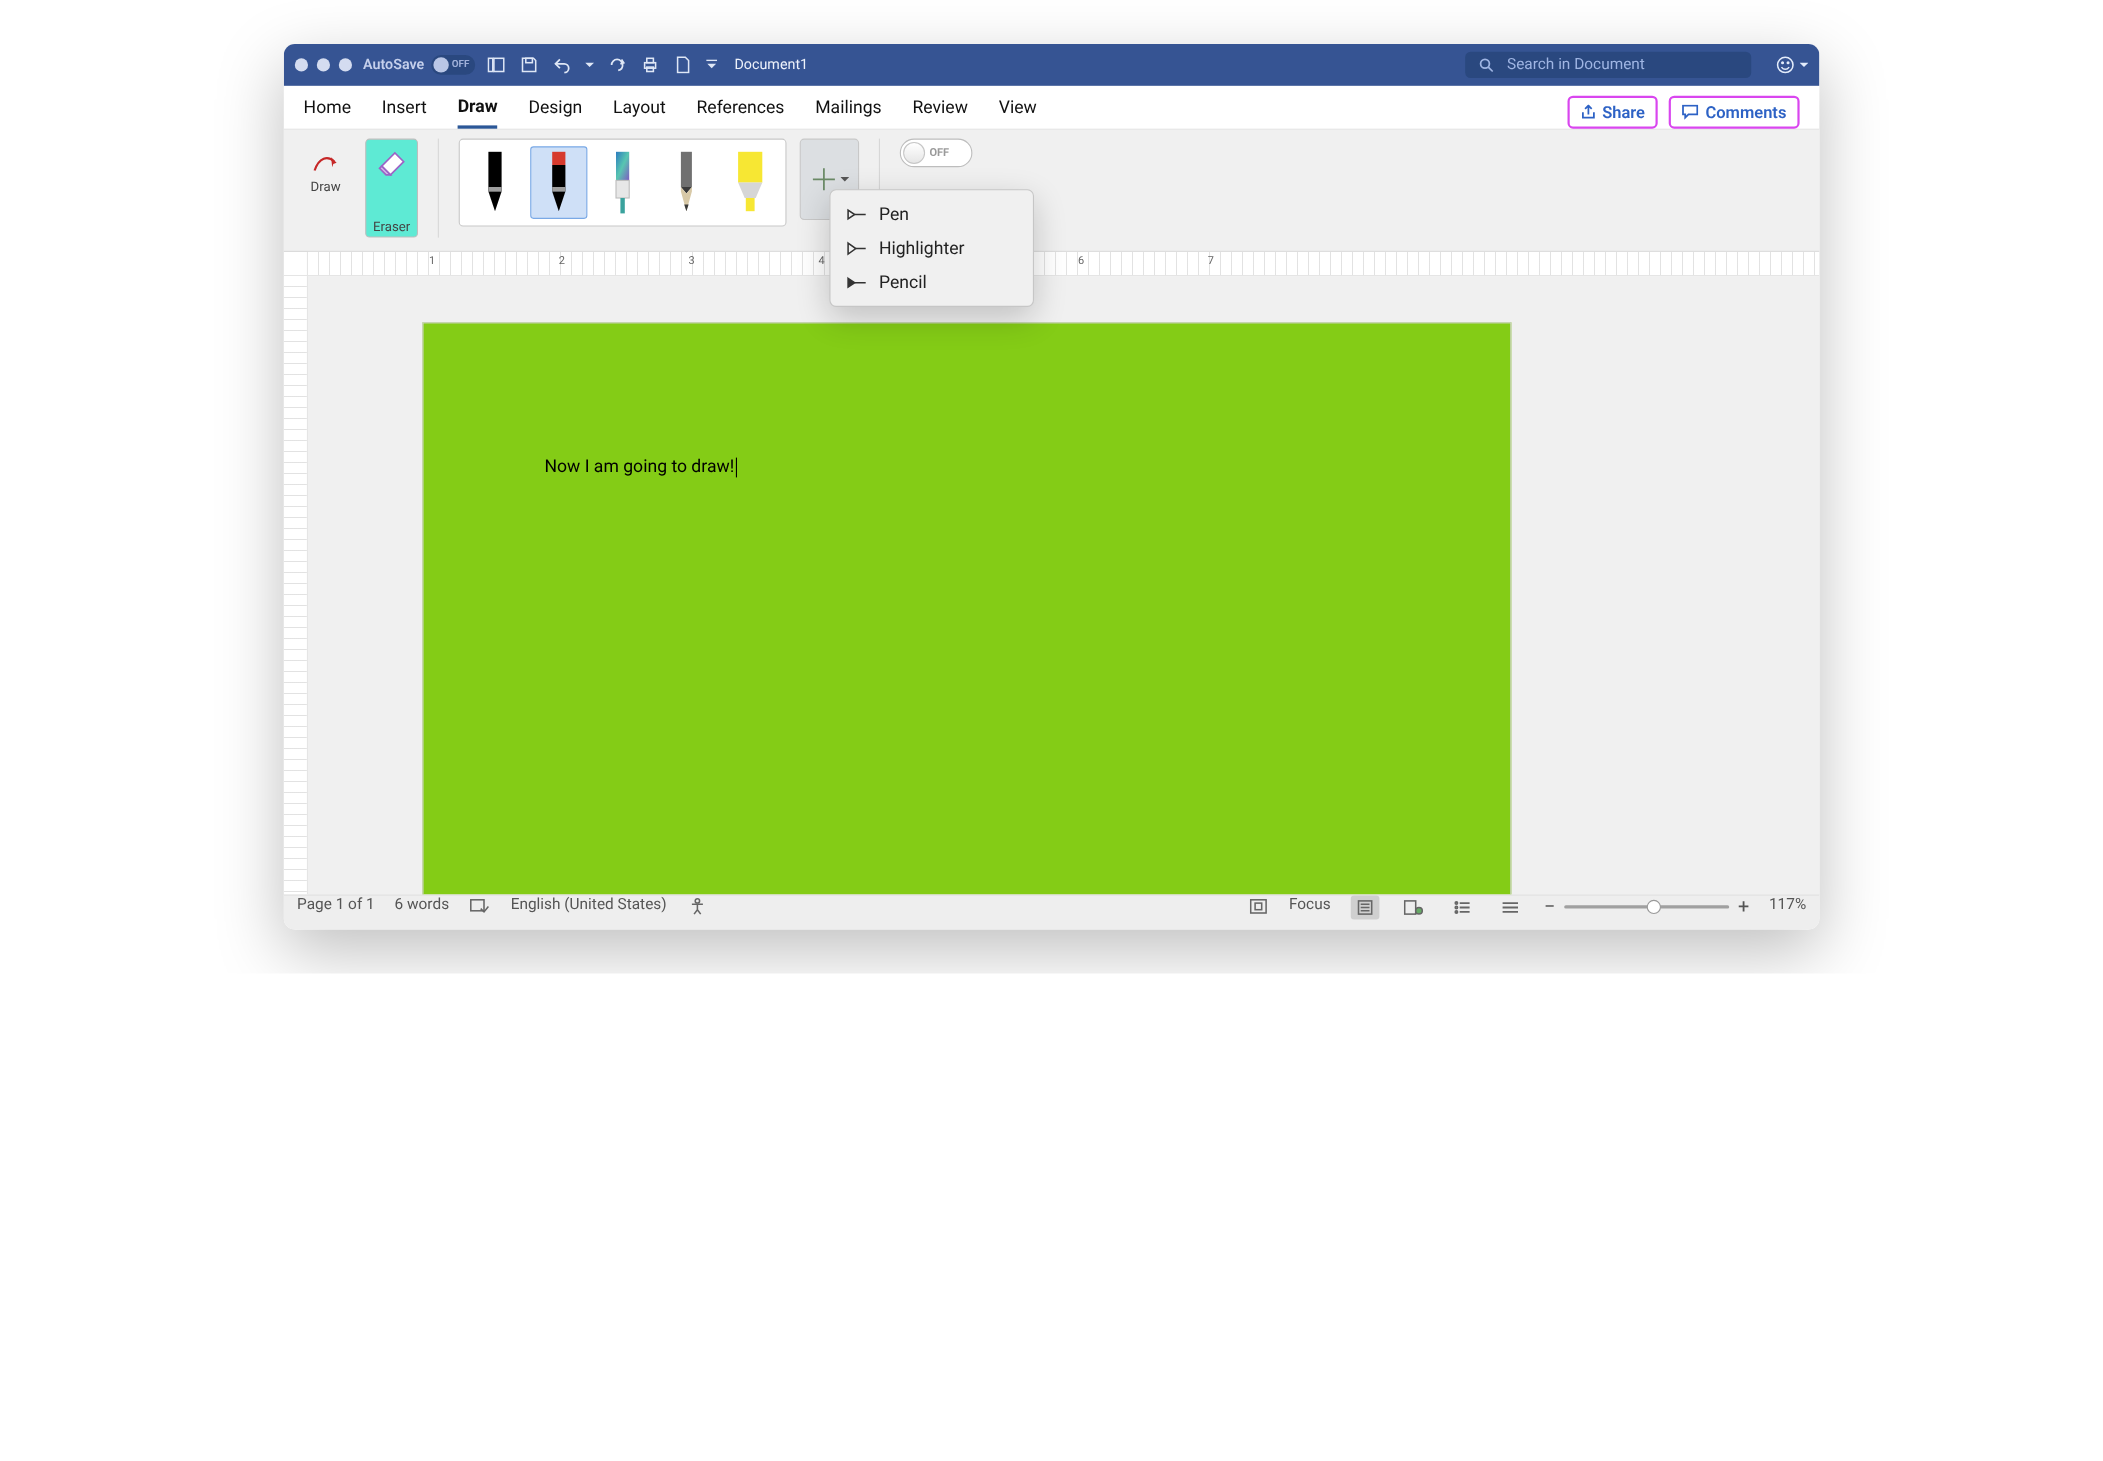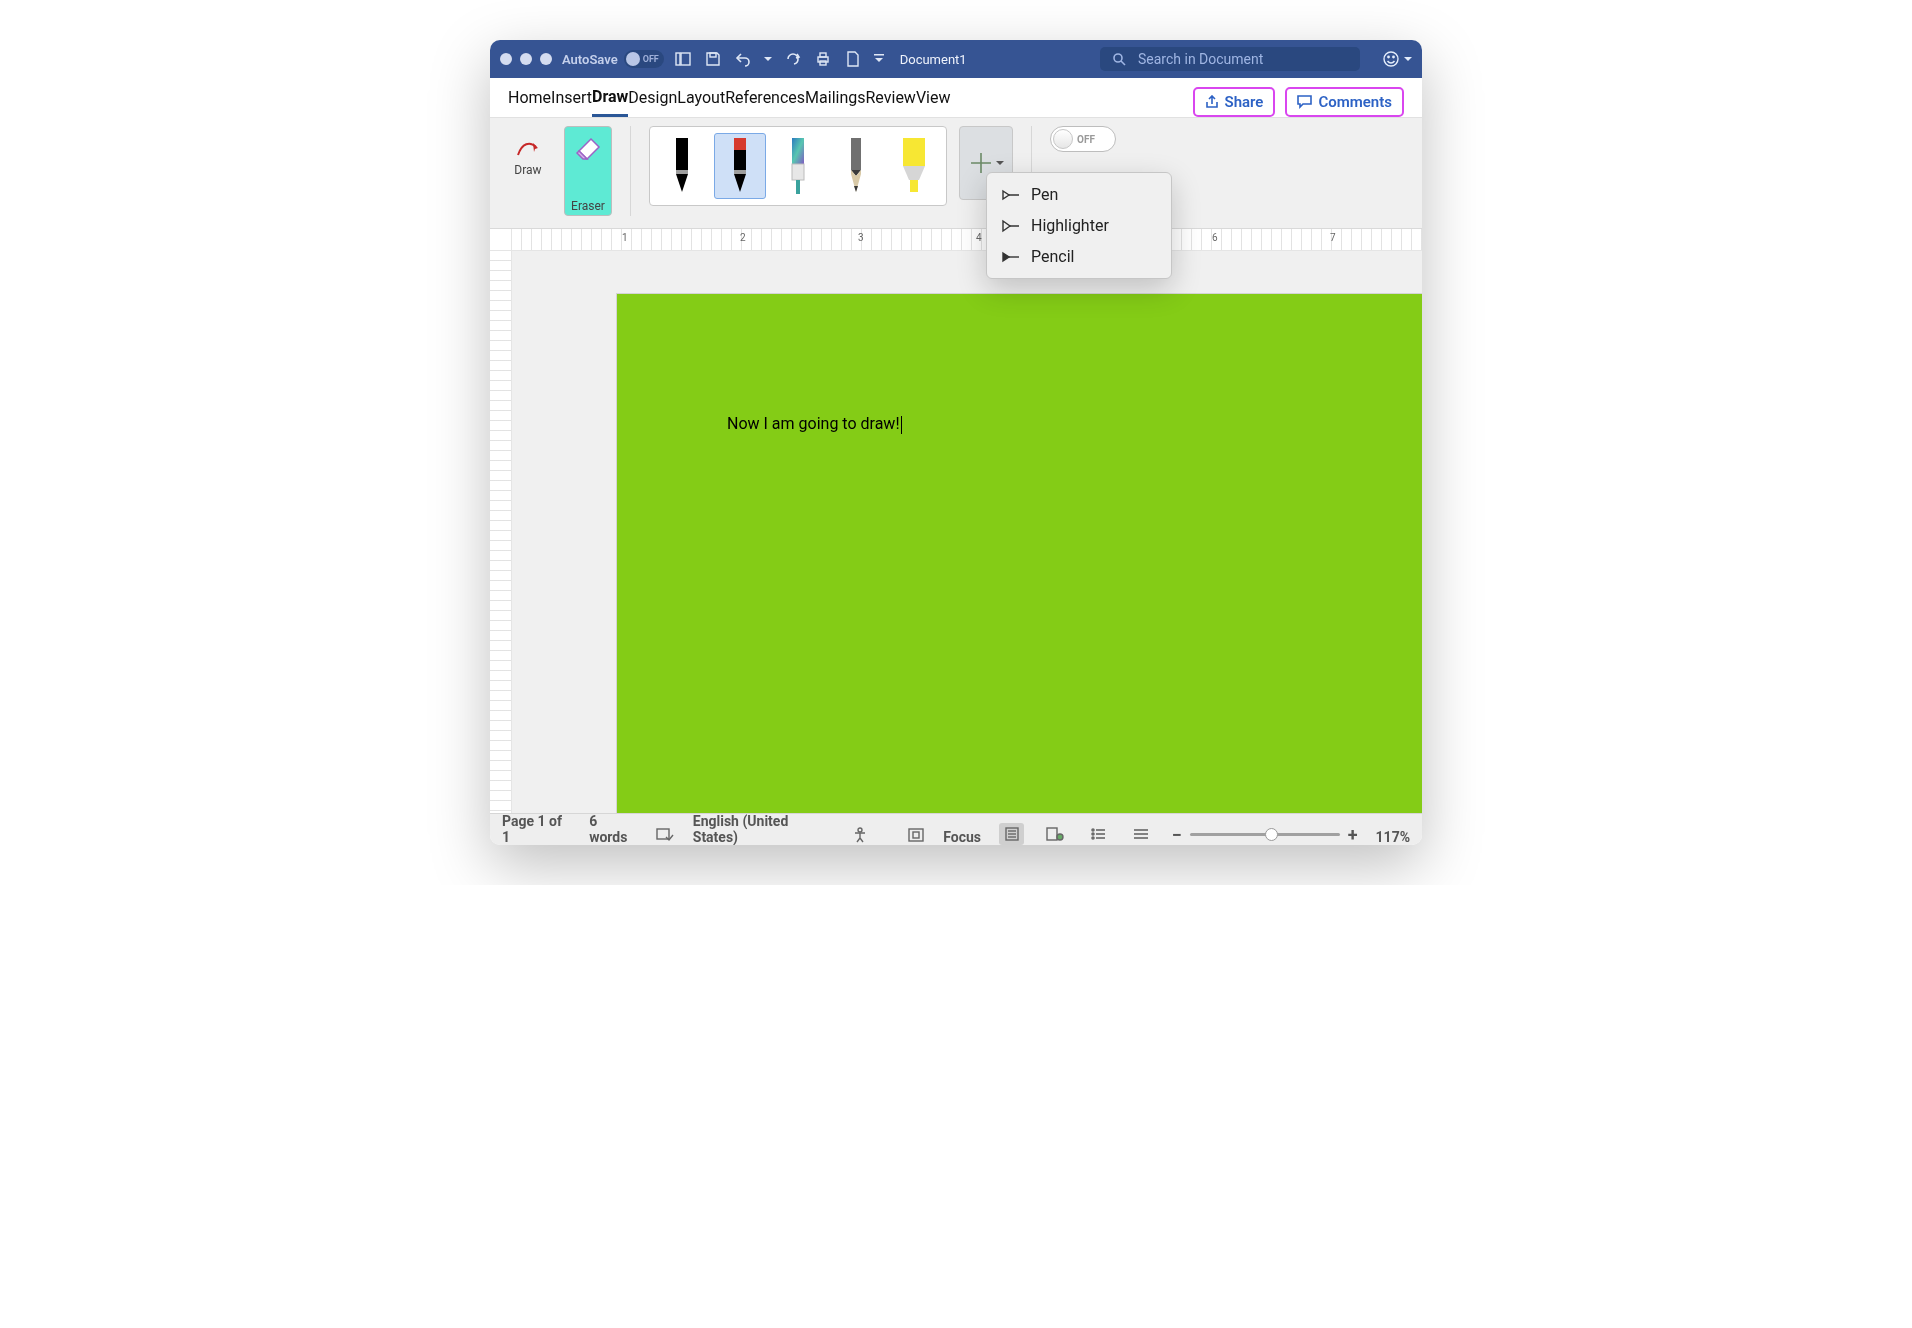--- a/index.html
+++ b/index.html
@@ -1,37 +1,37 @@
 <!DOCTYPE html>
 <html><head>
 <meta charset="utf-8">
 <style>
   * { box-sizing: border-box; margin: 0; padding: 0; font-family: -apple-system, BlinkMacSystemFont, "Segoe UI", Roboto, sans-serif; }
   body { background:#fff; padding:40px; }
-  .window { width:932px; margin:0 auto; border-radius:10px; overflow:hidden; box-shadow:0 20px 60px rgba(0,0,0,.25); background:#fff; }
+  .window { width:1396px; margin:0 auto; border-radius:10px; overflow:hidden; box-shadow:0 20px 60px rgba(0,0,0,.25); background:#fff; }
 
   
   .titlebar { height:38px; background:#365493; display:flex; align-items:center; color:#dfe7f6; padding:0 10px; gap:10px; font-size:14px; }
   .traffic { display:flex; gap:8px; }
   .tl { width:12px; height:12px; border-radius:50%; background:#d4dcf0; }
   .autosave { display:flex; align-items:center; gap:6px; color:#c5d0ec; font-weight:600; font-size:13px; }
   .switch-sm { width:40px; height:18px; border-radius:9px; background:#2a487f; display:flex; align-items:center; padding:2px; }
   .switch-sm .knob { width:14px; height:14px; border-radius:50%; background:#b9c6e6; }
   .switch-sm .off { font-size:9px; font-weight:700; color:#9fb0d9; margin-left:3px; }
   .tb-icons { display:flex; gap:12px; align-items:center; color:#dfe7f6; }
   .tb-ico { width:18px; height:18px; display:flex; align-items:center; justify-content:center; cursor:pointer; }
   .doc-title { margin-left:6px; font-size:13px; color:#eef2fb; }
   .spacer { flex:1; }
   .searchbox { display:flex; align-items:center; background:#2a487f; border-radius:5px; padding:4px 12px; width:260px; color:#9fb5e3; gap:12px; }
   .searchbox input { background:transparent; border:none; outline:none; color:#dce6fb; font-size:14px; flex:1; }
   .searchbox input::placeholder { color:#9fb5e3; }
   .smile { margin-left:12px; display:flex; align-items:center; gap:4px; color:#e3ecfb; cursor:pointer; }
 
   
-  .tabs { display:flex; align-items:center; padding:8px 18px 0 18px; font-size:16px; color:#111; border-bottom:1px solid #e1e1e1; height:40px; }
+  .tabs { display:flex; align-items:center; gap:28px; padding:8px 18px 0 18px; font-size:16px; color:#111; border-bottom:1px solid #e1e1e1; height:40px; }
   .tab { cursor:pointer; padding-bottom:8px; }
   .tab.active { font-weight:700; border-bottom:3px solid #2b5797; }
   .ribbon-right { margin-left:auto; display:flex; gap:10px; }
   .pillbtn { display:flex; align-items:center; gap:6px; border:2px solid #d946ef; border-radius:5px; padding:4px 10px; font-size:15px; color:#2d62c5; font-weight:600; cursor:pointer; background:#fff; }
 
   
   .ribbon { background:#f0f0f0; border-bottom:1px solid #d9d9d9; padding:8px 14px 12px 14px; display:flex; align-items:flex-start; gap:12px; position:relative; }
   .tool-col { display:flex; flex-direction:column; align-items:center; font-size:12px; color:#444; width:48px; cursor:pointer; padding:6px 2px 2px 2px; border-radius:4px; border:1px solid transparent; }
   .tool-col.sel { background:#5eead4; border-color:#bdbdbd;gap:36px; }
   .tgroup { display:flex; background:#fff; border:1px solid #c8c8c8; border-radius:4px; padding:6px; gap:6px; }
@@ -54,21 +54,21 @@
   .hruler::before { content:""; position:absolute; inset:0; background:repeating-linear-gradient(to right, transparent 0, transparent 9px, #cfcfcf 9px, #cfcfcf 10px); opacity:.6; }
   .hruler .numstrip { position:absolute; top:3px; left:0; right:0; }
   .hruler .numstrip span { position:absolute; }
   .vruler::before { content:""; position:absolute; inset:0; background:repeating-linear-gradient(to bottom, transparent 0, transparent 9px, #cfcfcf 9px, #cfcfcf 10px); opacity:.6; }
   .canvas { flex:1; background:#f0f0f0; overflow:hidden; position:relative; }
   .page { position:absolute; left:104px; top:42px; width:990px; height:900px; background:#84cc16; border:1px solid #d4d4d4; padding:120px 110px 0 110px; }
   .cursor { display:inline-block; width:1px; height:18px; background:#000; vertical-align:middle; margin-left:1px; }
   .doc-text { font-size:16px; color:#000; }
 
   
-  .statusbar { height:32px; background:#eeeeee; border-top:1px solid #d6d6d6; display:flex; align-items:flex-end; padding:0 12px; gap:18px; font-size:14px; color:#555;font-weight:bold; }
+  .statusbar { height:32px; background:#eeeeee; border-top:1px solid #d6d6d6; display:flex; align-items:flex-start; padding:0 12px; gap:18px; font-size:14px; color:#555; }
   .sb-sep { flex:1; }
   .sb-ico { width:20px; height:20px; display:flex; align-items:center; justify-content:center; cursor:pointer; color:#666; }
   .sb-btn { cursor:pointer; }
   .slider { display:flex; align-items:center; gap:8px; }
   .track { width:150px; height:3px; background:#a0a0a0; position:relative; border-radius:2px; }
   .thumb { position:absolute; top:-5px; left:50%; width:13px; height:13px; border-radius:50%; background:#fff; border:1px solid #999; }
   .viewmode { width:26px; height:22px; display:flex; align-items:center; justify-content:center; color:#666; cursor:pointer; }
   .viewmode.active { background:#cfcfcf; border-radius:3px; }
 </style>
 </head>

